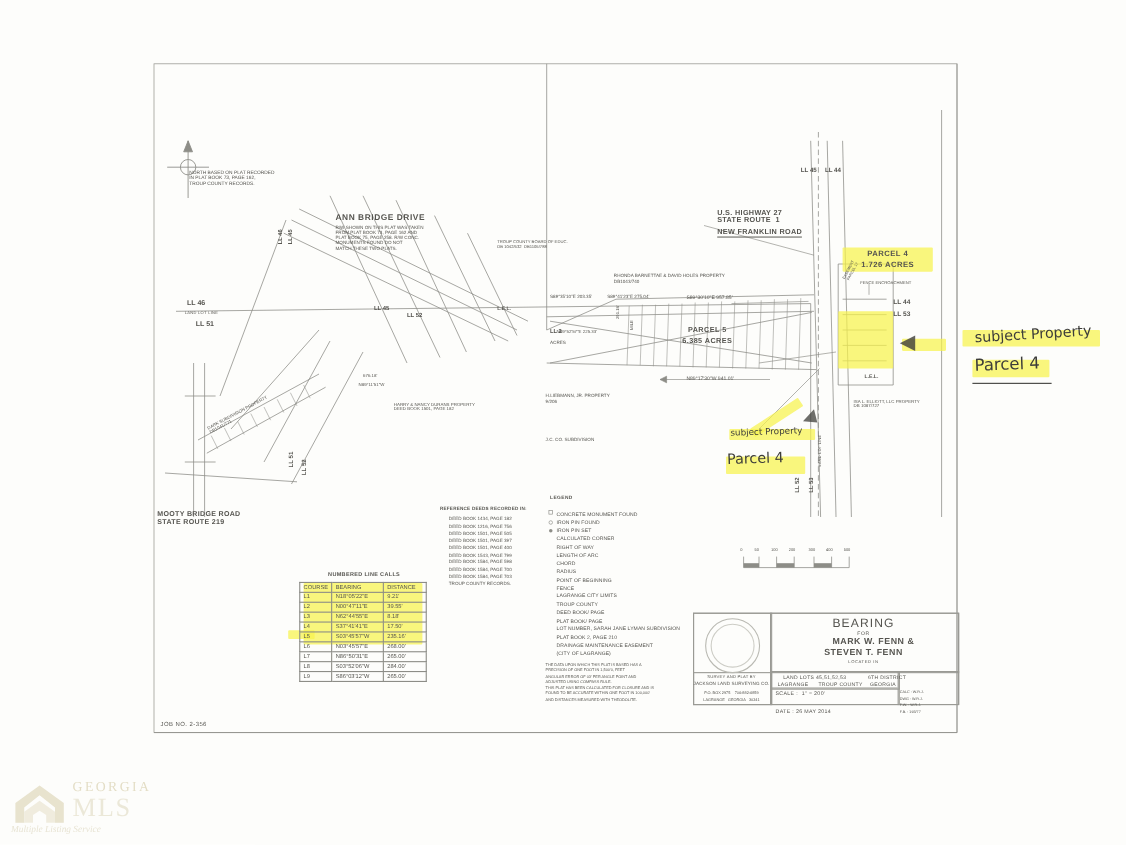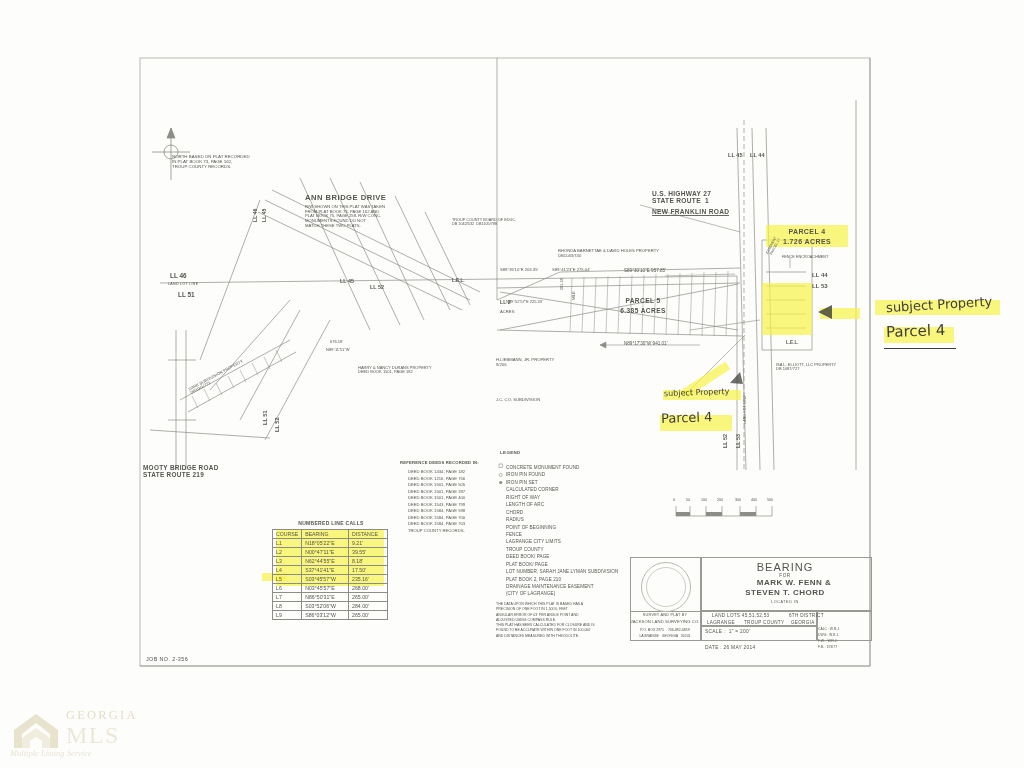--- a/index.html
+++ b/index.html
@@ -386,21 +386,21 @@
     <div class="frame" style="left:700px;top:610px;width:116px;height:15px;"></div>
     <div class="frame" style="left:816px;top:610px;width:54px;height:29px;"></div>
     <div class="frame" style="left:630px;top:611px;width:70px;height:28px;"></div>
 
     <div class="seal" style="left:641px;top:562px;width:48px;height:48px;"></div>
     <div class="seal" style="left:646px;top:567px;width:38px;height:38px;border-color:#cdcdc6;"></div>
 
     <div class="t tc" style="left:700px;top:561px;width:170px;font-size:11px;letter-spacing:1px;">BEARING</div>
     <div class="t tc" style="left:700px;top:573px;width:170px;font-size:4.6px;letter-spacing:.6px;">FOR</div>
     <div class="t tc bold" style="left:700px;top:579px;width:188px;font-size:8px;letter-spacing:.5px;">MARK W. FENN &amp;</div>
-    <div class="t tc bold" style="left:700px;top:589px;width:170px;font-size:8px;letter-spacing:.5px;">STEVEN T. CHORD</div>
+    <div class="t tc bold" style="left:700px;top:589px;width:170px;font-size:8px;letter-spacing:.5px;">STEVEN T. FENN</div>
     <div class="t tc" style="left:700px;top:600px;width:170px;font-size:3.8px;letter-spacing:.5px;">LOCATED IN</div>
 
     <div class="t" style="left:712px;top:613px;font-size:4.6px;letter-spacing:.3px;">LAND LOTS 45,51,52,53</div>
     <div class="t" style="left:789px;top:613px;font-size:4.6px;letter-spacing:.3px;">6TH DISTRICT</div>
     <div class="t" style="left:707px;top:620px;font-size:4.6px;letter-spacing:.3px;">LAGRANGE</div>
     <div class="t" style="left:744px;top:620px;font-size:4.6px;letter-spacing:.3px;">TROUP COUNTY</div>
     <div class="t" style="left:791px;top:620px;font-size:4.6px;letter-spacing:.3px;">GEORGIA</div>
 
     <div class="t" style="left:705px;top:629px;font-size:4.8px;letter-spacing:.3px;">SCALE :  1" = 200'</div>
     <div class="t" style="left:705px;top:645px;font-size:4.8px;letter-spacing:.3px;">DATE : 26 MAY 2014</div>

